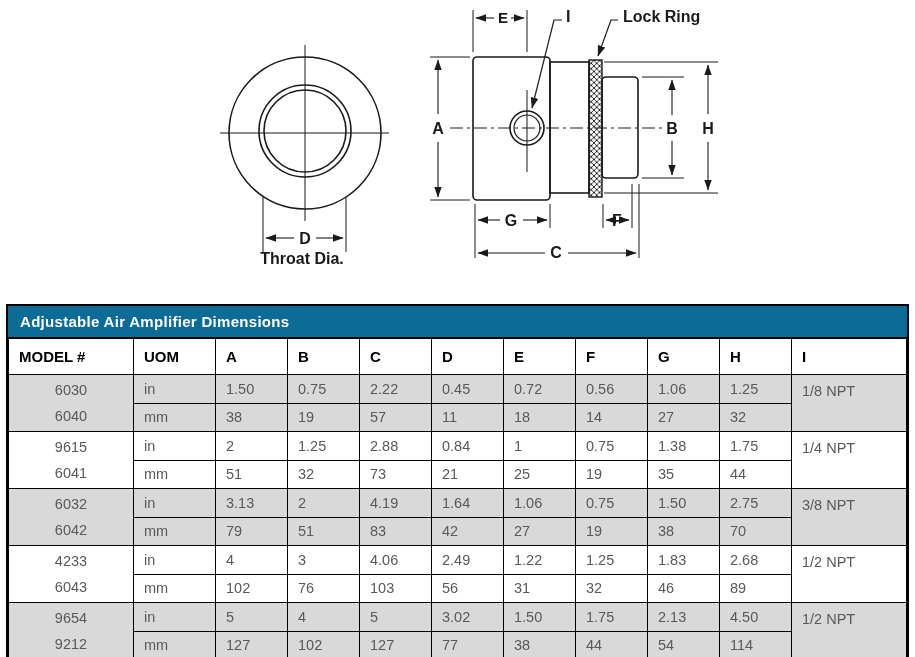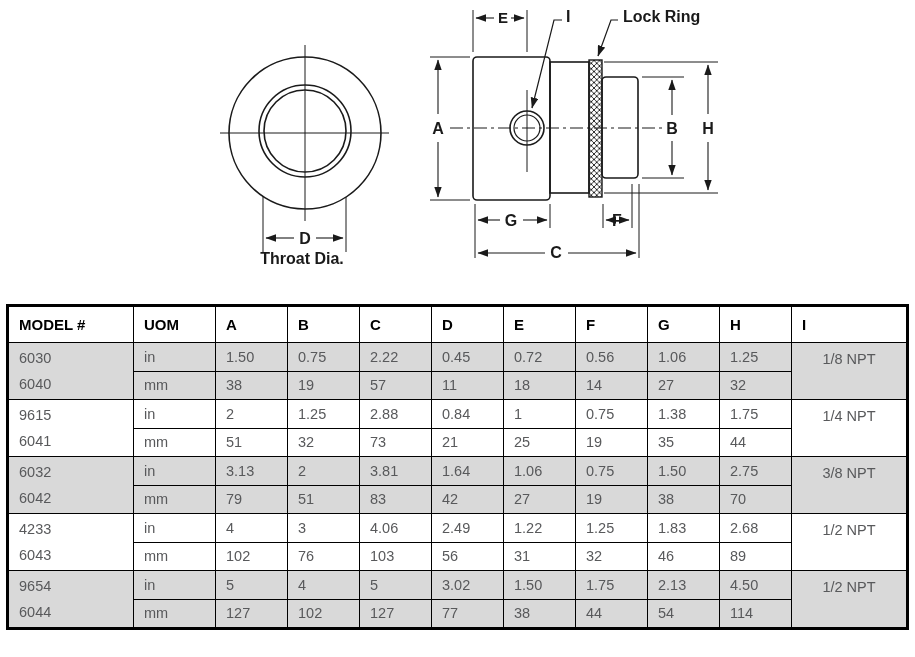--- a/index.html
+++ b/index.html
@@ -11,23 +11,23 @@
   .table-wrap{margin:6px 6px 0 6px;border:2px solid #000;}
   .table-title{background:#0d6c96;color:#fff;font-weight:bold;font-size:15px;
                padding:7px 12px;letter-spacing:.3px;border-bottom:1px solid #000;}
   table{width:100%;border-collapse:collapse;table-layout:fixed;}
   colgroup col.c-model{width:125px;} colgroup col.c-uom{width:82px;}
   colgroup col.c-dim{width:72px;} colgroup col.c-npt{width:auto;}
   th,td{border:1px solid #000;text-align:left;padding:2px 10px;box-sizing:border-box;}
   thead th{font-weight:bold;color:#000;font-size:15px;height:36px;background:#fff;vertical-align:middle;}
   td{color:#58595b;font-size:14.5px;height:28px;vertical-align:middle;}
   tr.shaded td{background:#d9d9d9;}
-  td.model-cell{vertical-align:middle;}
+  td.model-cell{vertical-align:middle;text-align:center;}
   td.model-cell div{line-height:26px;}
-  td.npt-cell{vertical-align:top;text-align:center;}
+  td.npt-cell{vertical-align:top;}
   td.npt-cell div{line-height:24px;padding-top:2px;}
 </style>
 </head>
 <body>
 
 <svg class="diagram" width="915" height="298" viewBox="0 0 915 298">
   <defs>
     <marker id="arr" viewBox="0 0 10 7" refX="9.5" refY="3.5" markerWidth="11" markerHeight="8" orient="auto" markerUnits="userSpaceOnUse">
       <path d="M0,0 L10,3.5 L0,7 Z" fill="#1a1a1a"></path>
     </marker>
@@ -108,20 +108,21 @@
   <text class="dimlbl-lg" x="708" y="134" text-anchor="middle">H</text>
   <text class="dimlbl" x="503" y="23" text-anchor="middle">E</text>
   <text class="dimlbl-lg" x="566" y="22" text-anchor="start">I</text>
   <text class="dimlbl-lg" x="623" y="22" text-anchor="start">Lock Ring</text>
   <text class="dimlbl-lg" x="511" y="226" text-anchor="middle">G</text>
   <text class="dimlbl-lg" x="617" y="226" text-anchor="middle">F</text>
   <text class="dimlbl-lg" x="556" y="258" text-anchor="middle">C</text>
 </svg>
 
 <div class="table-wrap">
+  <div class="table-title">Adjustable Air Amplifier Dimensions</div>
   <table>
     <colgroup>
       <col class="c-model">
         <col class="c-uom">
       <col class="c-dim">
         <col class="c-dim">
         <col class="c-dim">
         <col class="c-dim">
       <col class="c-dim">
         <col class="c-dim">
@@ -207,21 +208,21 @@
       </tr>
 
       <tr class="shaded">
         <td class="model-cell" rowspan="2">
           <div>6032</div>
           <div>6042</div>
         </td>
         <td>in</td>
         <td>3.13</td>
         <td>2</td>
-        <td>3.81</td>
+        <td>4.19</td>
         <td>1.64</td>
         <td>1.06</td>
         <td>0.75</td>
         <td>1.50</td>
         <td>2.75</td>
         <td class="npt-cell" rowspan="2">
           <div>3/8 NPT</div>
         </td>
       </tr>
       <tr class="shaded">
@@ -262,21 +263,21 @@
         <td>56</td>
         <td>31</td>
         <td>32</td>
         <td>46</td>
         <td>89</td>
       </tr>
 
       <tr class="shaded">
         <td class="model-cell" rowspan="2">
           <div>9654</div>
-          <div>6044</div>
+          <div>9212</div>
         </td>
         <td>in</td>
         <td>5</td>
         <td>4</td>
         <td>5</td>
         <td>3.02</td>
         <td>1.50</td>
         <td>1.75</td>
         <td>2.13</td>
         <td>4.50</td>

